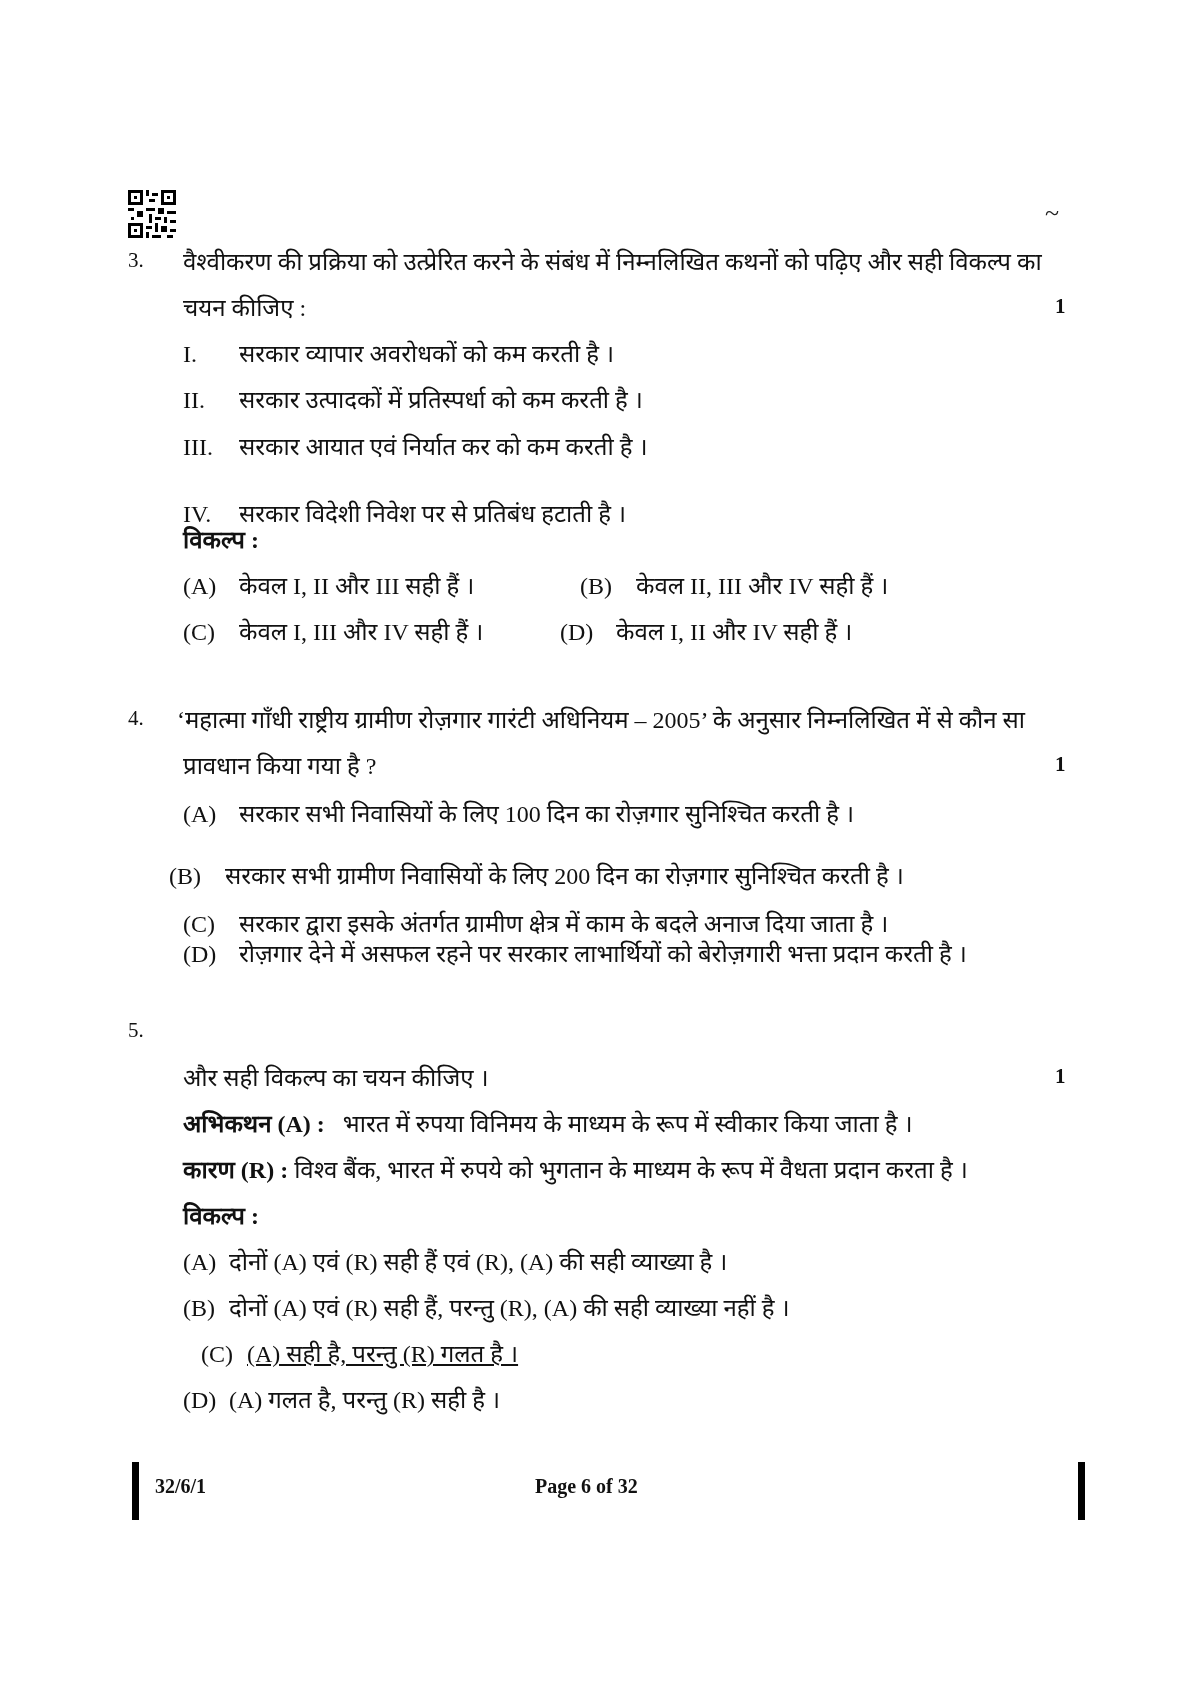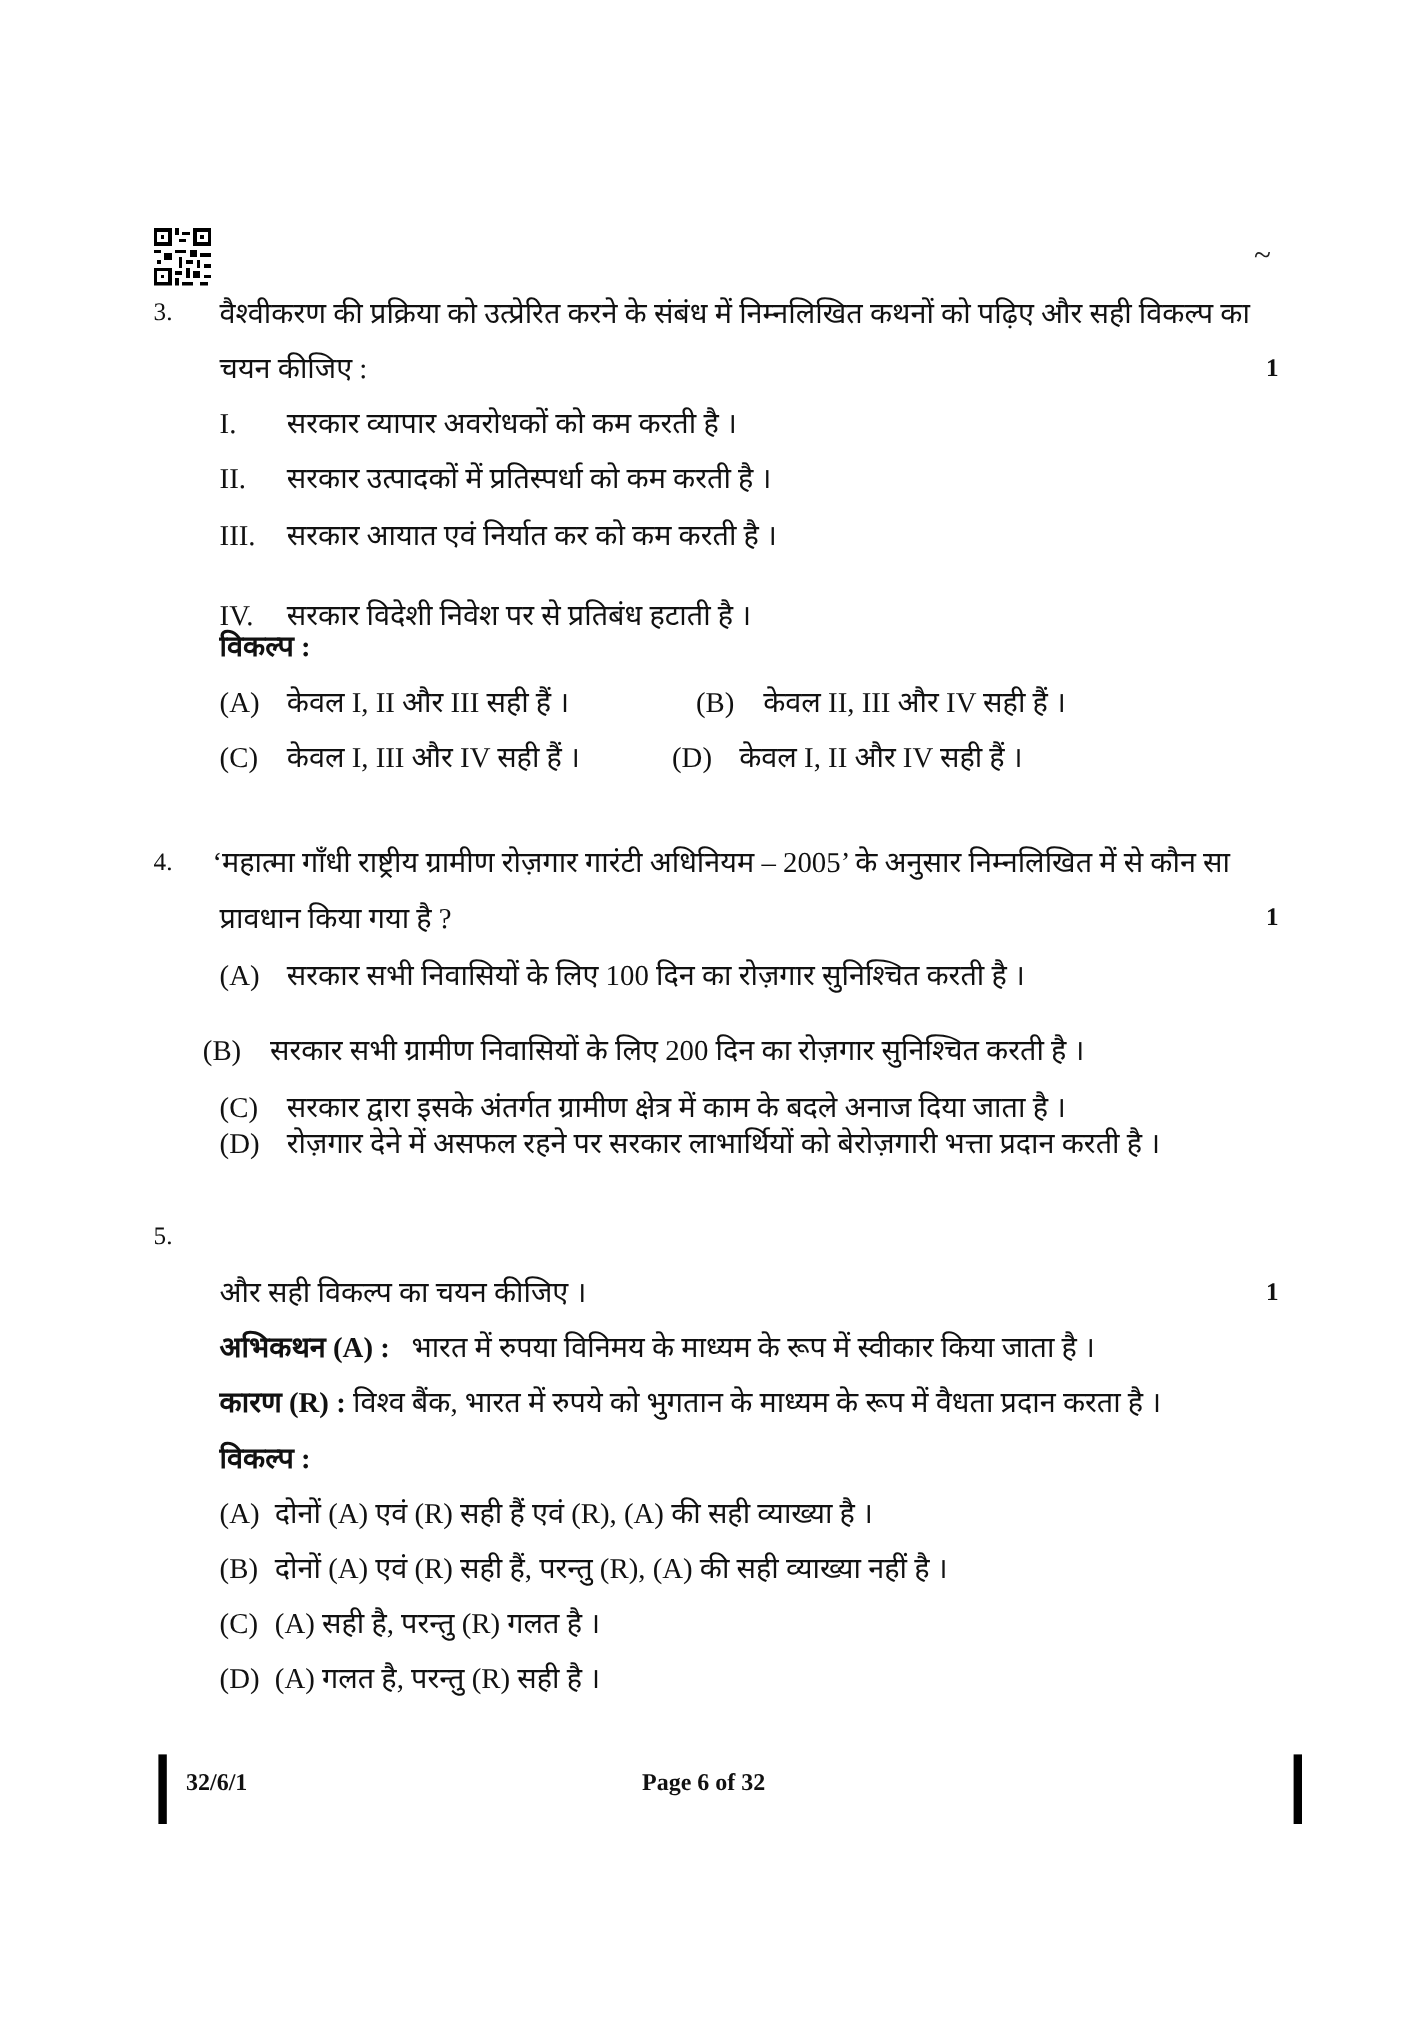--- a/index.html
+++ b/index.html
@@ -102,21 +102,21 @@
   <div class="qnum" style="top:1018px;">5.</div>
   <div class="line" style="left:183px; top:1064px;">और सही विकल्प का चयन कीजिए ।</div>
   <div class="marks" style="top:1064px;">1</div>
 
   <div class="line" style="left:183px; top:1110px;"><span class="bold">अभिकथन (A) :</span>&nbsp;&nbsp;&nbsp;<span>भारत में रुपया विनिमय के माध्यम के रूप में स्वीकार किया जाता है ।</span></div>
   <div class="line" style="left:183px; top:1156px;"><span class="bold">कारण (R) :</span>&nbsp;<span>विश्व बैंक, भारत में रुपये को भुगतान के माध्यम के रूप में वैधता प्रदान करता है ।</span></div>
   <div class="line bold" style="left:183px; top:1202px;">विकल्प :</div>
 
   <div class="line" style="left:183px; top:1248px;"><span class="opt-label-tight">(A)</span><span>दोनों (A) एवं (R) सही हैं एवं (R), (A) की सही व्याख्या है ।</span></div>
   <div class="line" style="left:183px; top:1294px;"><span class="opt-label-tight">(B)</span><span>दोनों (A) एवं (R) सही हैं, परन्तु (R), (A) की सही व्याख्या नहीं है ।</span></div>
-  <div class="line" style="left:183px; top:1340px;"><span class="opt-label-tight">(C)</span><span>(A) सही है, परन्तु (R) गलत है ।</span></div>
+  <div class="line" style="left:201px; top:1340px;text-decoration:underline;"><span class="opt-label-tight">(C)</span><span>(A) सही है, परन्तु (R) गलत है ।</span></div>
   <div class="line" style="left:183px; top:1386px;"><span class="opt-label-tight">(D)</span><span>(A) गलत है, परन्तु (R) सही है ।</span></div>
 
   <div class="footer-bar" style="left:132px; top:1462px;"></div>
   <div class="footer-code">32/6/1</div>
   <div class="footer-page">Page 6 of 32</div>
   <div class="footer-bar" style="left:1078px; top:1462px;"></div>
 
 </div>
 
 </body></html>

